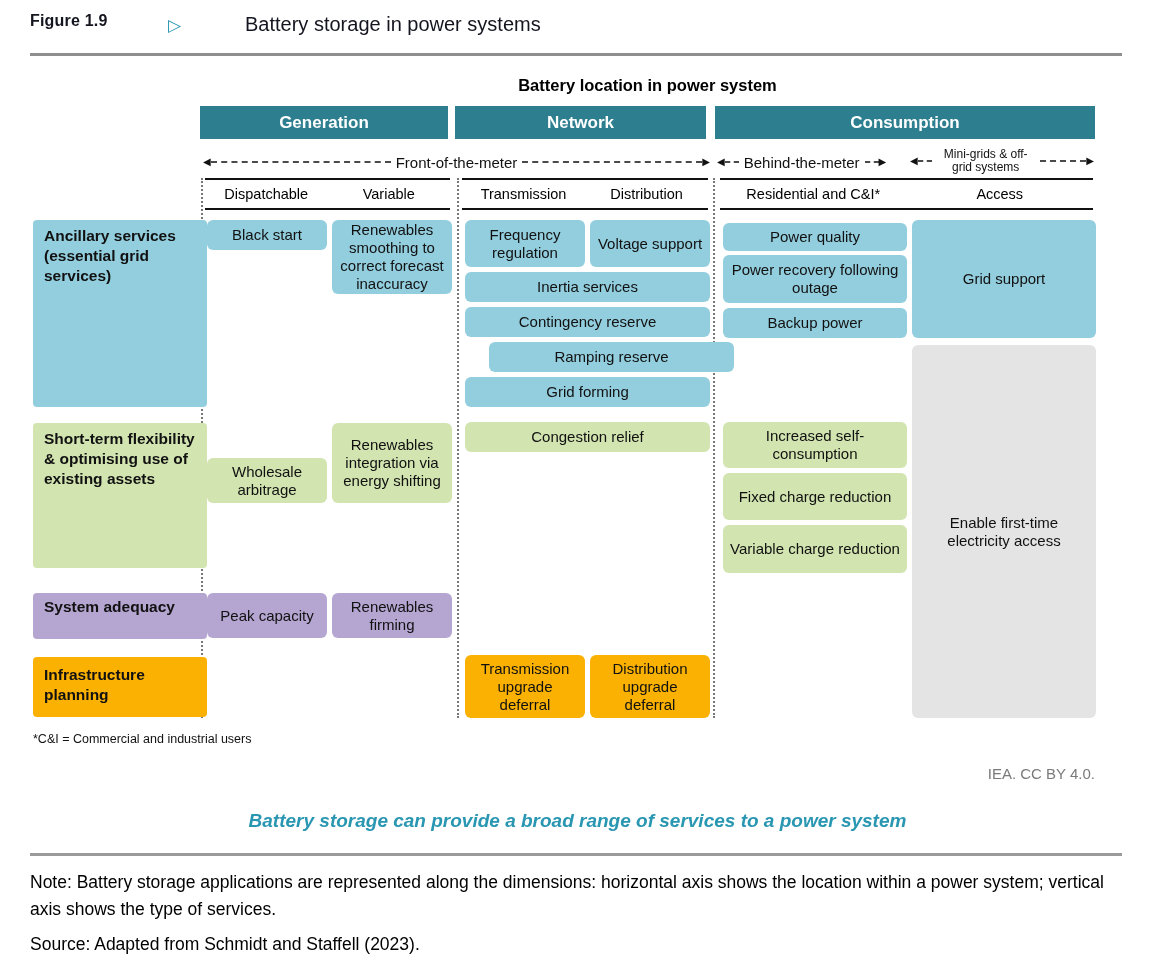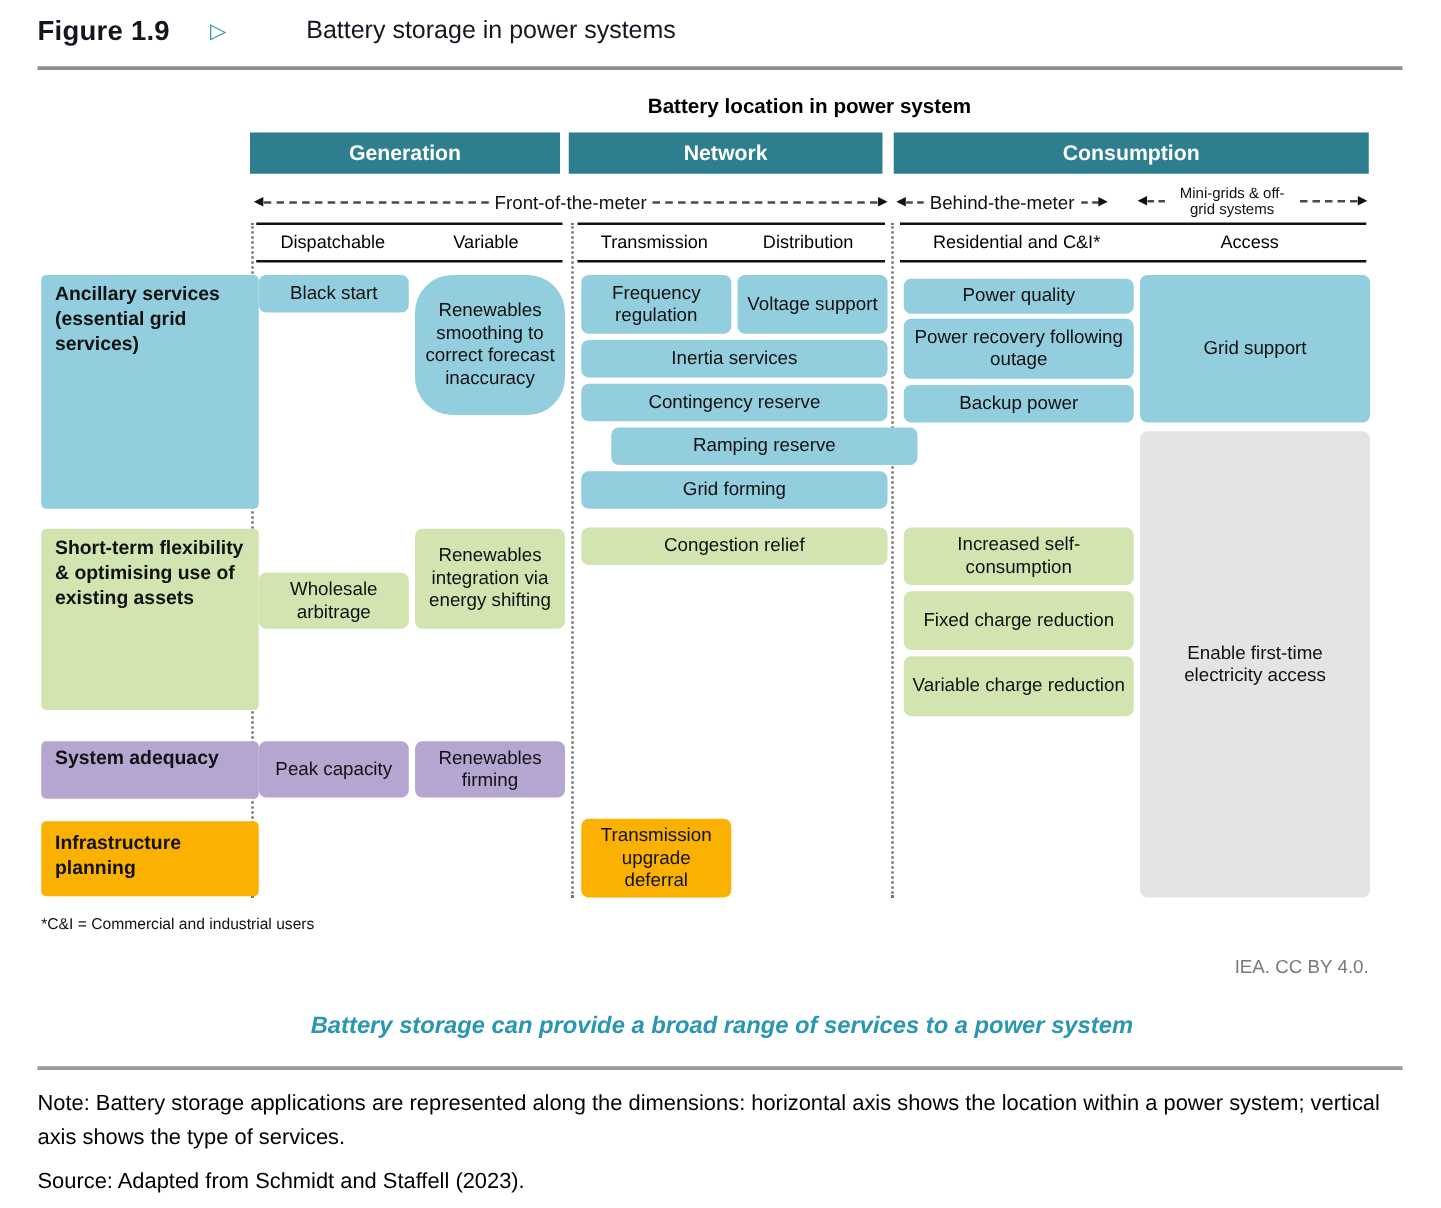--- a/index.html
+++ b/index.html
@@ -1,20 +1,20 @@
 <!DOCTYPE html>
 <html style="--teal: #2d7f8f; --blue: #93cede; --green: #d2e4b0; --purple: #b5a5d1; --orange: #fab102; --grey: #e4e4e4; --caption: #2996b2;"><head>
 <meta charset="utf-8">
 <style>
   * { margin:0; padding:0; box-sizing:border-box; }
   body { background:#fff; font-family:"Liberation Sans","DejaVu Sans",sans-serif; color:#111; }
   .page { position:relative; width:1153px; height:966px; background:#fff; overflow:hidden; }
   .abs { position:absolute; }
 
-  .fig-label { font-size:22px; font-weight:bold; color:#14151f; letter-spacing:0.2px;text-align:right; }
+  .fig-label { font-size:16px; font-weight:bold; color:#14151f; letter-spacing:0.2px;text-align:right; }
   .fig-marker { font-size:17px; font-weight:bold; color:var(--caption,#2996b2); }
   .fig-title { font-size:20px; font-weight:normal; color:#14151f; }
   .rule { background:#8f8f8f; }
 
   .axis-title { font-size:16.5px; font-weight:bold; text-align:center; color:#000; }
 
   .group-head { position:absolute; top:106px; height:33px; background:var(--teal,#2d7f8f);
                 color:#fff; font-weight:bold; font-size:17px; display:flex;
                 align-items:center; justify-content:center; }
 
@@ -105,34 +105,35 @@
   <div class="vdots" style="left:201px;"></div>
   <div class="vdots" style="left:457px;"></div>
   <div class="vdots" style="left:713px;"></div>
 
   <div class="rowlab c-blue" style="top:220px; height:187px;">Ancillary services (essential grid services)</div>
   <div class="rowlab c-green" style="top:423px; height:145px;">Short-term flexibility &amp; optimising use of existing assets</div>
   <div class="rowlab c-purple" style="top:593px; height:46px; padding-top:4px;">System adequacy</div>
   <div class="rowlab c-orange" style="top:657px; height:60px; padding-top:8px;">Infrastructure planning</div>
 
   <div class="cell c-blue" style="left:207px; top:220px; width:120px; height:30px;">Black start</div>
-  <div class="cell c-blue" style="left:332px; top:220px; width:120px; height:112px;border-radius:30px;">Renewables smoothing to correct forecast inaccuracy</div>
+  <div class="cell c-blue" style="left:332px; top:220px; width:120px; height:74px;">Renewables smoothing to correct forecast inaccuracy</div>
   <div class="cell c-green" style="left:207px; top:423px; width:120px; height:45px;margin-top:35px;">Wholesale arbitrage</div>
   <div class="cell c-green" style="left:332px; top:423px; width:120px; height:80px;">Renewables integration via energy shifting</div>
   <div class="cell c-purple" style="left:207px; top:593px; width:120px; height:45px;">Peak capacity</div>
   <div class="cell c-purple" style="left:332px; top:593px; width:120px; height:45px;">Renewables firming</div>
 
   <div class="cell c-blue" style="left:465px; top:220px; width:120px; height:47px;">Frequency regulation</div>
   <div class="cell c-blue" style="left:590px; top:220px; width:120px; height:47px;">Voltage support</div>
   <div class="cell c-blue" style="left:465px; top:272px; width:245px; height:30px;">Inertia services</div>
   <div class="cell c-blue" style="left:465px; top:307px; width:245px; height:30px;">Contingency reserve</div>
   <div class="cell c-blue" style="left:465px; top:342px; width:245px; height:30px;margin-left:24px;">Ramping reserve</div>
   <div class="cell c-blue" style="left:465px; top:377px; width:245px; height:30px;">Grid forming</div>
   <div class="cell c-green" style="left:465px; top:422px; width:245px; height:30px;">Congestion relief</div>
   <div class="cell c-orange" style="left:465px; top:655px; width:120px; height:63px;">Transmission upgrade deferral</div>
+  <div class="cell c-orange" style="left:590px; top:655px; width:120px; height:63px;">Distribution upgrade deferral</div>
 
   <div class="cell c-blue" style="left:723px; top:223px; width:184px; height:28px;">Power quality</div>
   <div class="cell c-blue" style="left:723px; top:255px; width:184px; height:48px;">Power recovery following outage</div>
   <div class="cell c-blue" style="left:723px; top:308px; width:184px; height:30px;">Backup power</div>
   <div class="cell c-green" style="left:723px; top:422px; width:184px; height:46px;">Increased self-consumption</div>
   <div class="cell c-green" style="left:723px; top:473px; width:184px; height:47px;">Fixed charge reduction</div>
   <div class="cell c-green" style="left:723px; top:525px; width:184px; height:48px;">Variable charge reduction</div>
 
   <div class="cell c-blue" style="left:912px; top:220px; width:184px; height:118px;">Grid support</div>
   <div class="cell c-grey" style="left:912px; top:345px; width:184px; height:373px;">Enable first-time electricity access</div>

